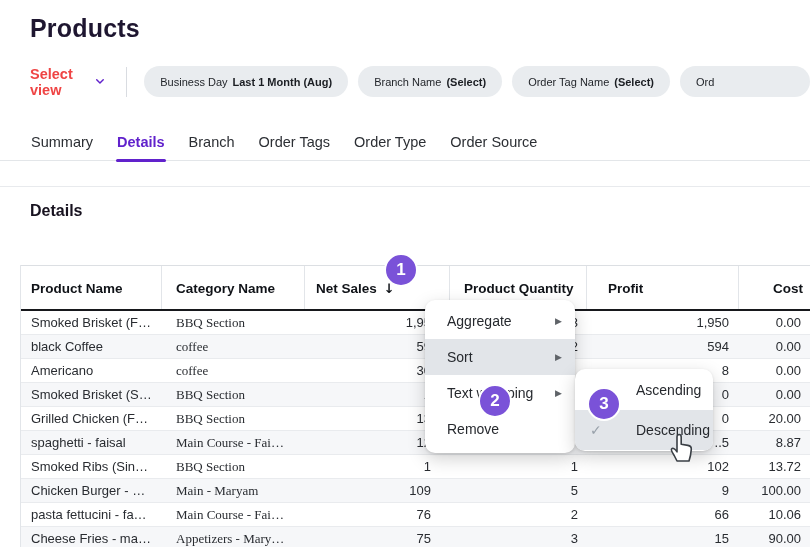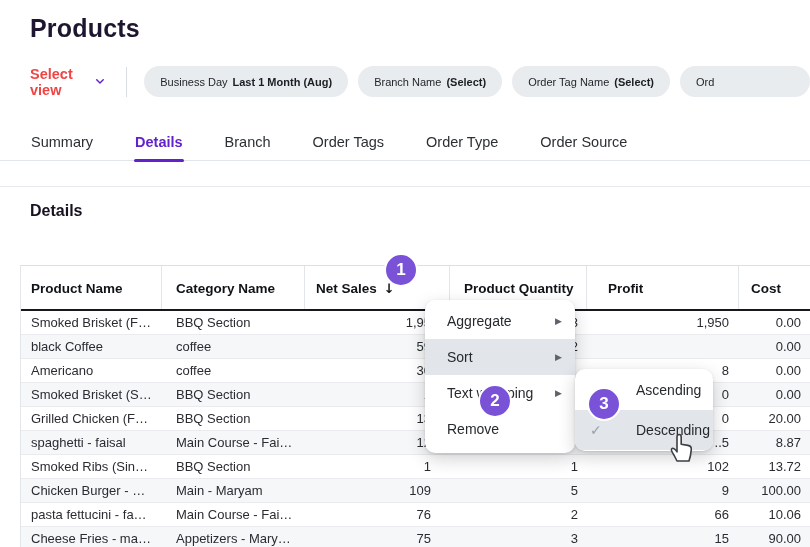--- a/index.html
+++ b/index.html
@@ -12,40 +12,40 @@
 
   .controls { position:absolute; left:30px; top:66px; height:31px; display:flex; align-items:center; }
   .select-view { display:flex; align-items:center; gap:9px; color:#ef4444; font-size:14.5px; font-weight:600; cursor:pointer; }
   .controls .vdiv { width:1px; height:30px; background:#d9dce1; margin:0 18px 0 22px; }
   .pills { display:flex; gap:10px; }
   .pill { height:31px; background:#e9ecef; border-radius:16px; display:flex; align-items:center; padding:0 16px; font-size:11px; color:#23262b; white-space:nowrap; }
   .pill b { font-weight:700; margin-left:5px; color:#1b1e23; }
   .pill.clipped { min-width:130px; }
 
   
-  .tabbar { position:absolute; left:0; top:124px; width:810px; height:37px; border-bottom:1px solid #e3e6e9; display:flex; align-items:center; padding-left:30px; gap:40px; }
+  .tabbar { position:absolute; left:0; top:124px; width:810px; height:37px; border-bottom:1px solid #e3e6e9; display:flex; align-items:center; padding-left:30px; gap:22px; }
   .tab { font-size:14.5px; color:#2c2f34; height:37px; display:flex; align-items:center; cursor:pointer; position:relative; padding:0 1px; }
   .tab.active { color:#6122cc; font-weight:600; }
   .tab.active::after { content:""; position:absolute; left:0; right:0; bottom:-1px; height:3px; background:#6122cc; border-radius:2px; }
 
   .card-divider { position:absolute; left:0; top:186px; width:810px; height:1px; background:#e8eaed; }
   .section-title { position:absolute; left:30px; top:202px; font-size:16px; font-weight:700; color:#17121f; }
 
   
   .table { position:absolute; left:20px; top:265px; width:800px; border-left:1px solid #e2e5e9; }
   .thead { position:relative; height:46px; border-top:1px solid #dcdfe3; border-bottom:2px solid #17181c; }
   .thead .hdiv { position:absolute; top:0; bottom:0; width:1px; background:#e2e5e9; }
   .hcell { position:absolute; top:0; height:46px; line-height:46px; font-size:13.5px; font-weight:700; color:#101318; white-space:nowrap; }
   .sort-arrow { font-family:"DejaVu Sans",sans-serif; font-weight:700; margin-left:7px; font-size:13px; }
   .trow { position:relative; height:24px; border-bottom:1px solid #e9ebee; font-size:13px; color:#292c31; }
   .trow.alt { background:#f6f7f9; }
   .cell { position:absolute; top:0; height:24px; line-height:24px; white-space:nowrap; }
   .num { text-align:right; }
   .c-name   { left:10px; }
-  .c-cat    { left:155px; }
+  .c-cat    { left:155px;font-family:Liberation Serif, serif; }
   .c-net    { left:250px; width:160px; }
   .c-qty    { left:430px; width:127px; }
   .c-profit { left:560px; width:148px; }
   .c-cost   { left:660px; width:120px; }
 
   
   .menu { position:absolute; left:425px; top:300px; width:150px; background:#fff; border-radius:10px;
     box-shadow:0 1px 3px rgba(0,0,0,.12), 0 6px 18px rgba(0,0,0,.18); padding:3px 0 6px 0; z-index:5; }
   .menu-item { position:relative; height:36px; display:flex; align-items:center; padding-left:22px; font-size:14px; color:#26292e; cursor:pointer; }
   .menu-item.hl { background:#e2e5e9; }
@@ -131,36 +131,37 @@
       <div class="hdiv" style="left:428px"></div>
       <div class="hdiv" style="left:565px"></div>
       <div class="hdiv" style="left:717px"></div>
       <div class="hcell" style="left:10px"><span>Product Name</span></div>
       <div class="hcell" style="left:155px"><span>Category Name</span></div>
       <div class="hcell" style="left:295px">
         <span>Net Sales</span><span class="sort-arrow">↓</span>
       </div>
       <div class="hcell" style="left:443px"><span>Product Quantity</span></div>
       <div class="hcell" style="left:587px"><span>Profit</span></div>
-      <div class="hcell" style="left:730px"><span>Cost</span></div>
+      <div class="hcell" style="left:752px"><span>Cost</span></div>
     </div>
 
     <div class="trow">
       <span class="cell c-name">Smoked Brisket (F…</span>
       <span class="cell c-cat">BBQ Section</span>
       <span class="cell c-net num">1,95</span>
       <span class="cell c-qty num">3</span>
       <span class="cell c-profit num">1,950</span>
       <span class="cell c-cost num">0.00</span>
     </div>
     <div class="trow alt">
       <span class="cell c-name">black Coffee</span>
       <span class="cell c-cat">coffee</span>
       <span class="cell c-net num">59</span>
       <span class="cell c-qty num">2</span>
+      <span class="cell c-profit num">594</span>
       <span class="cell c-cost num">0.00</span>
     </div>
     <div class="trow">
       <span class="cell c-name">Americano</span>
       <span class="cell c-cat">coffee</span>
       <span class="cell c-net num">30</span>
       <span class="cell c-qty num"></span>
       <span class="cell c-profit num">8</span>
       <span class="cell c-cost num">0.00</span>
     </div>

